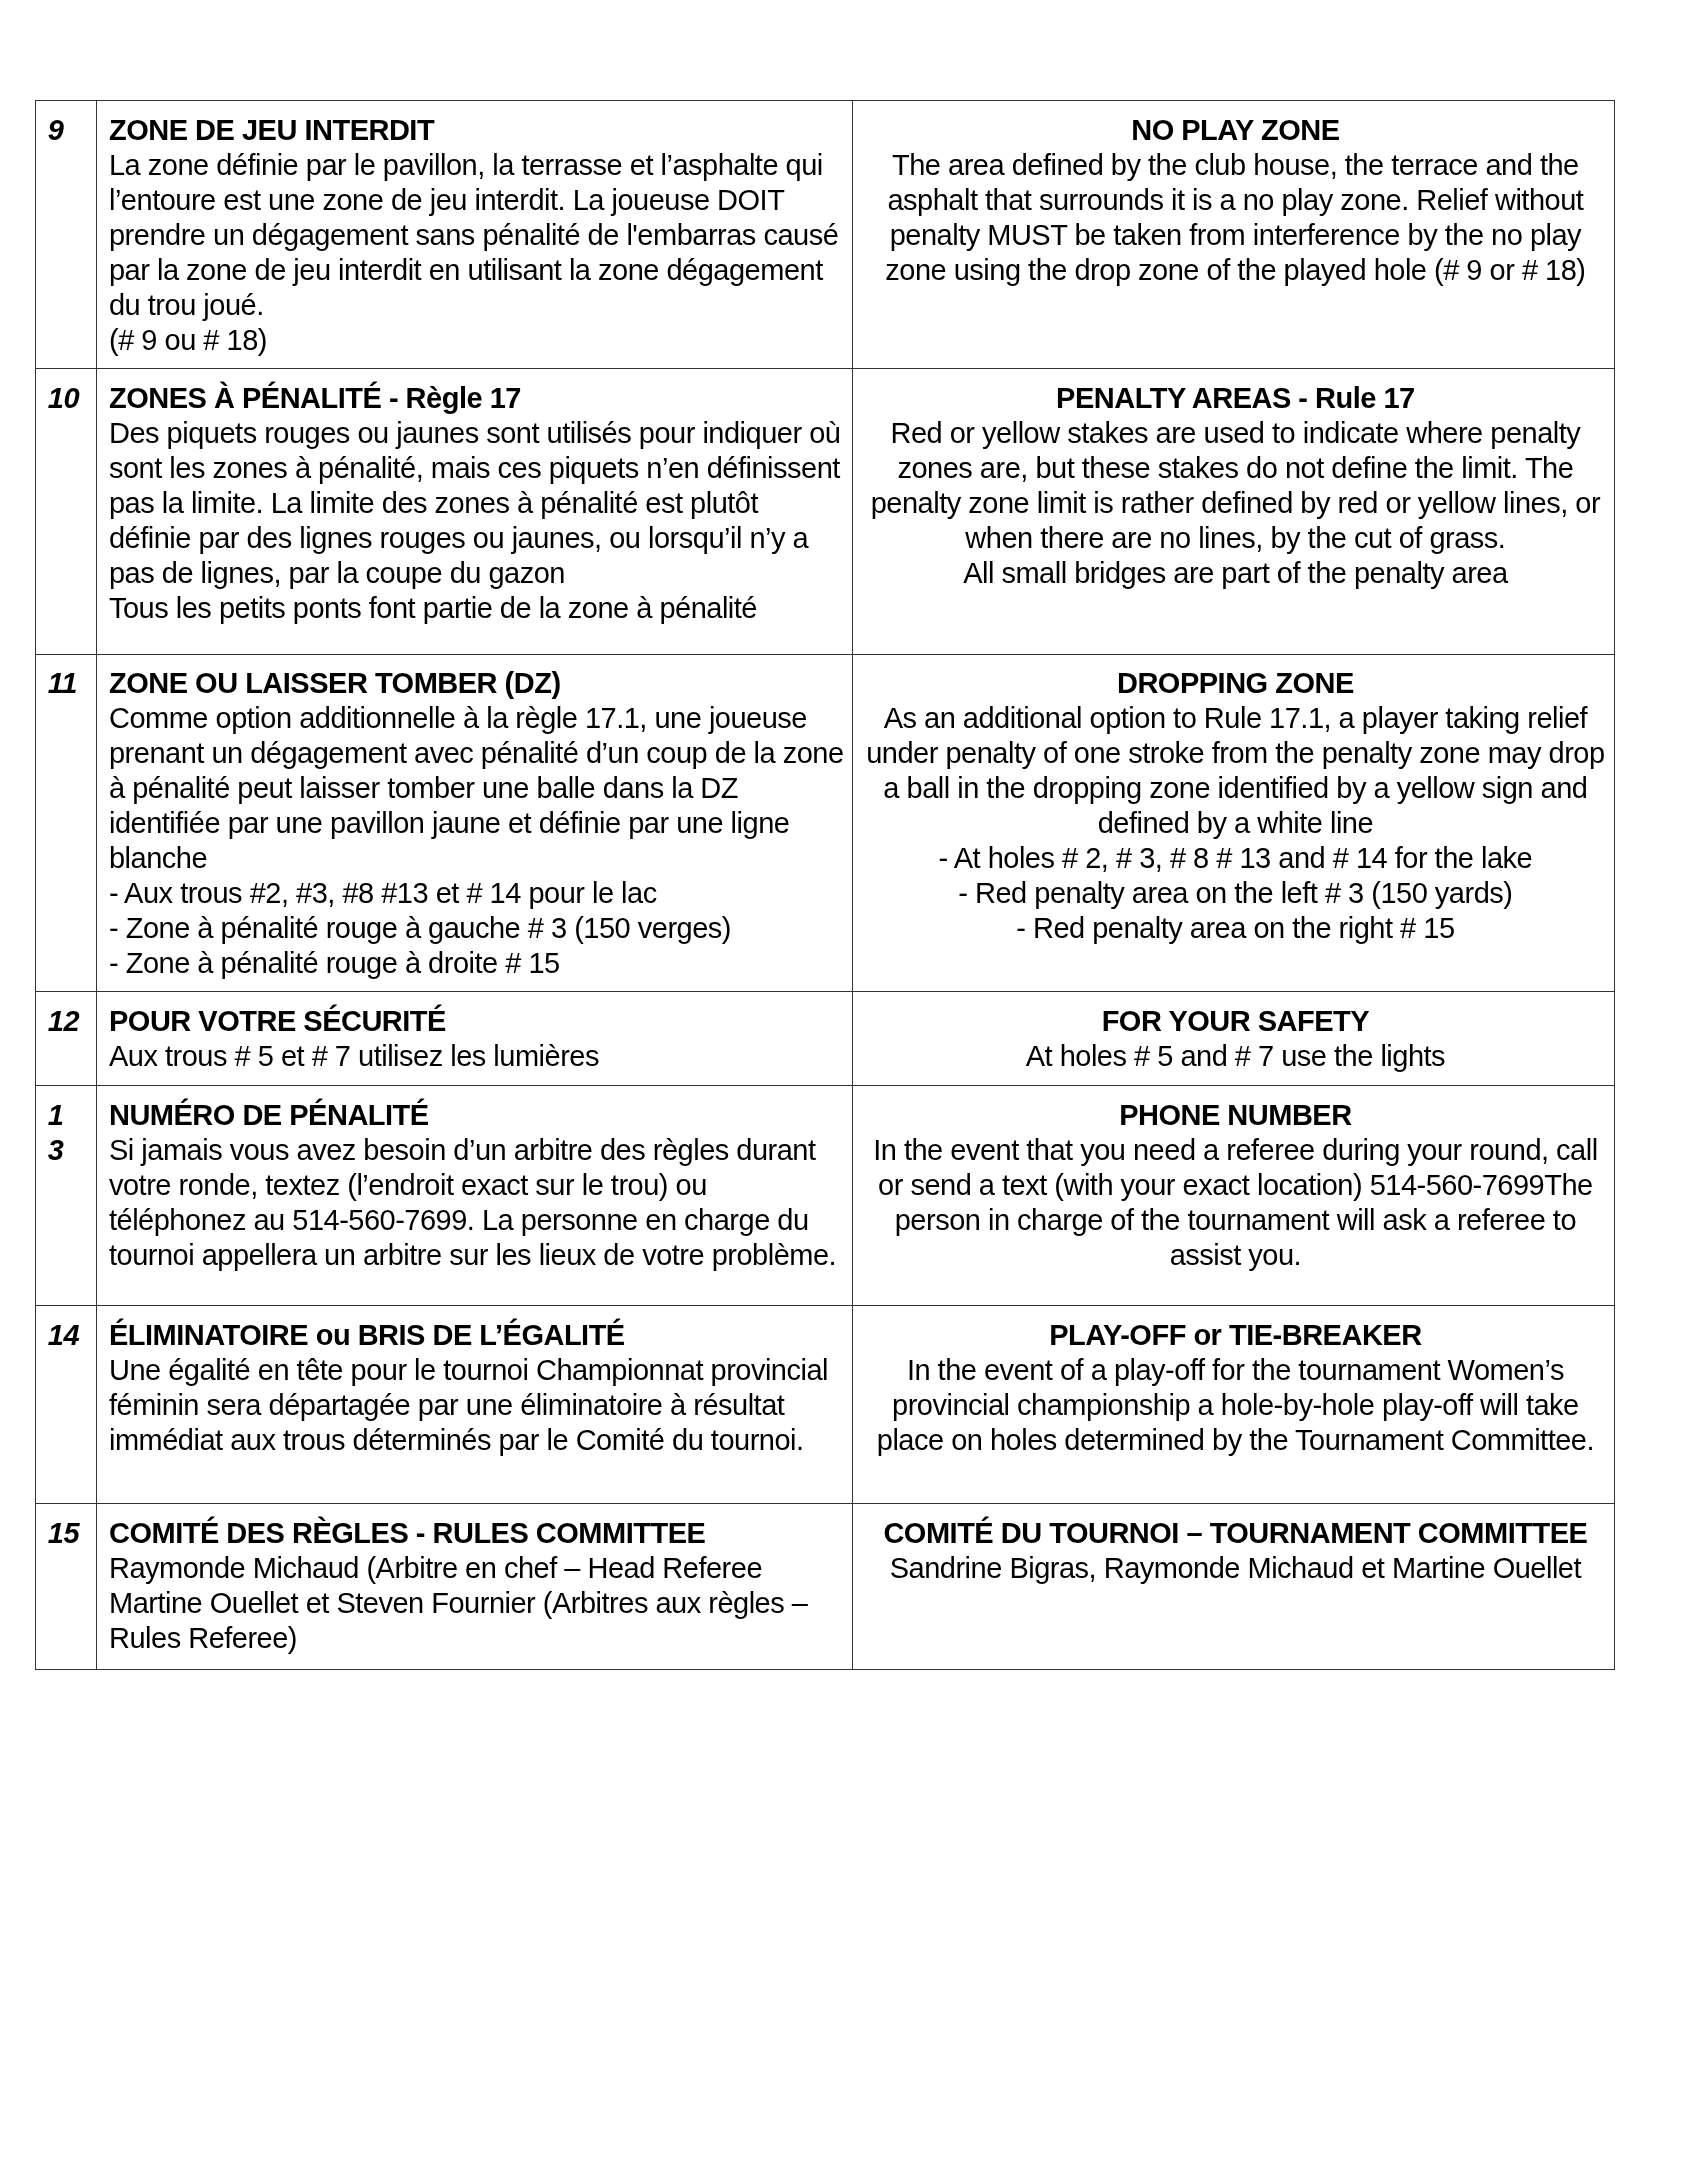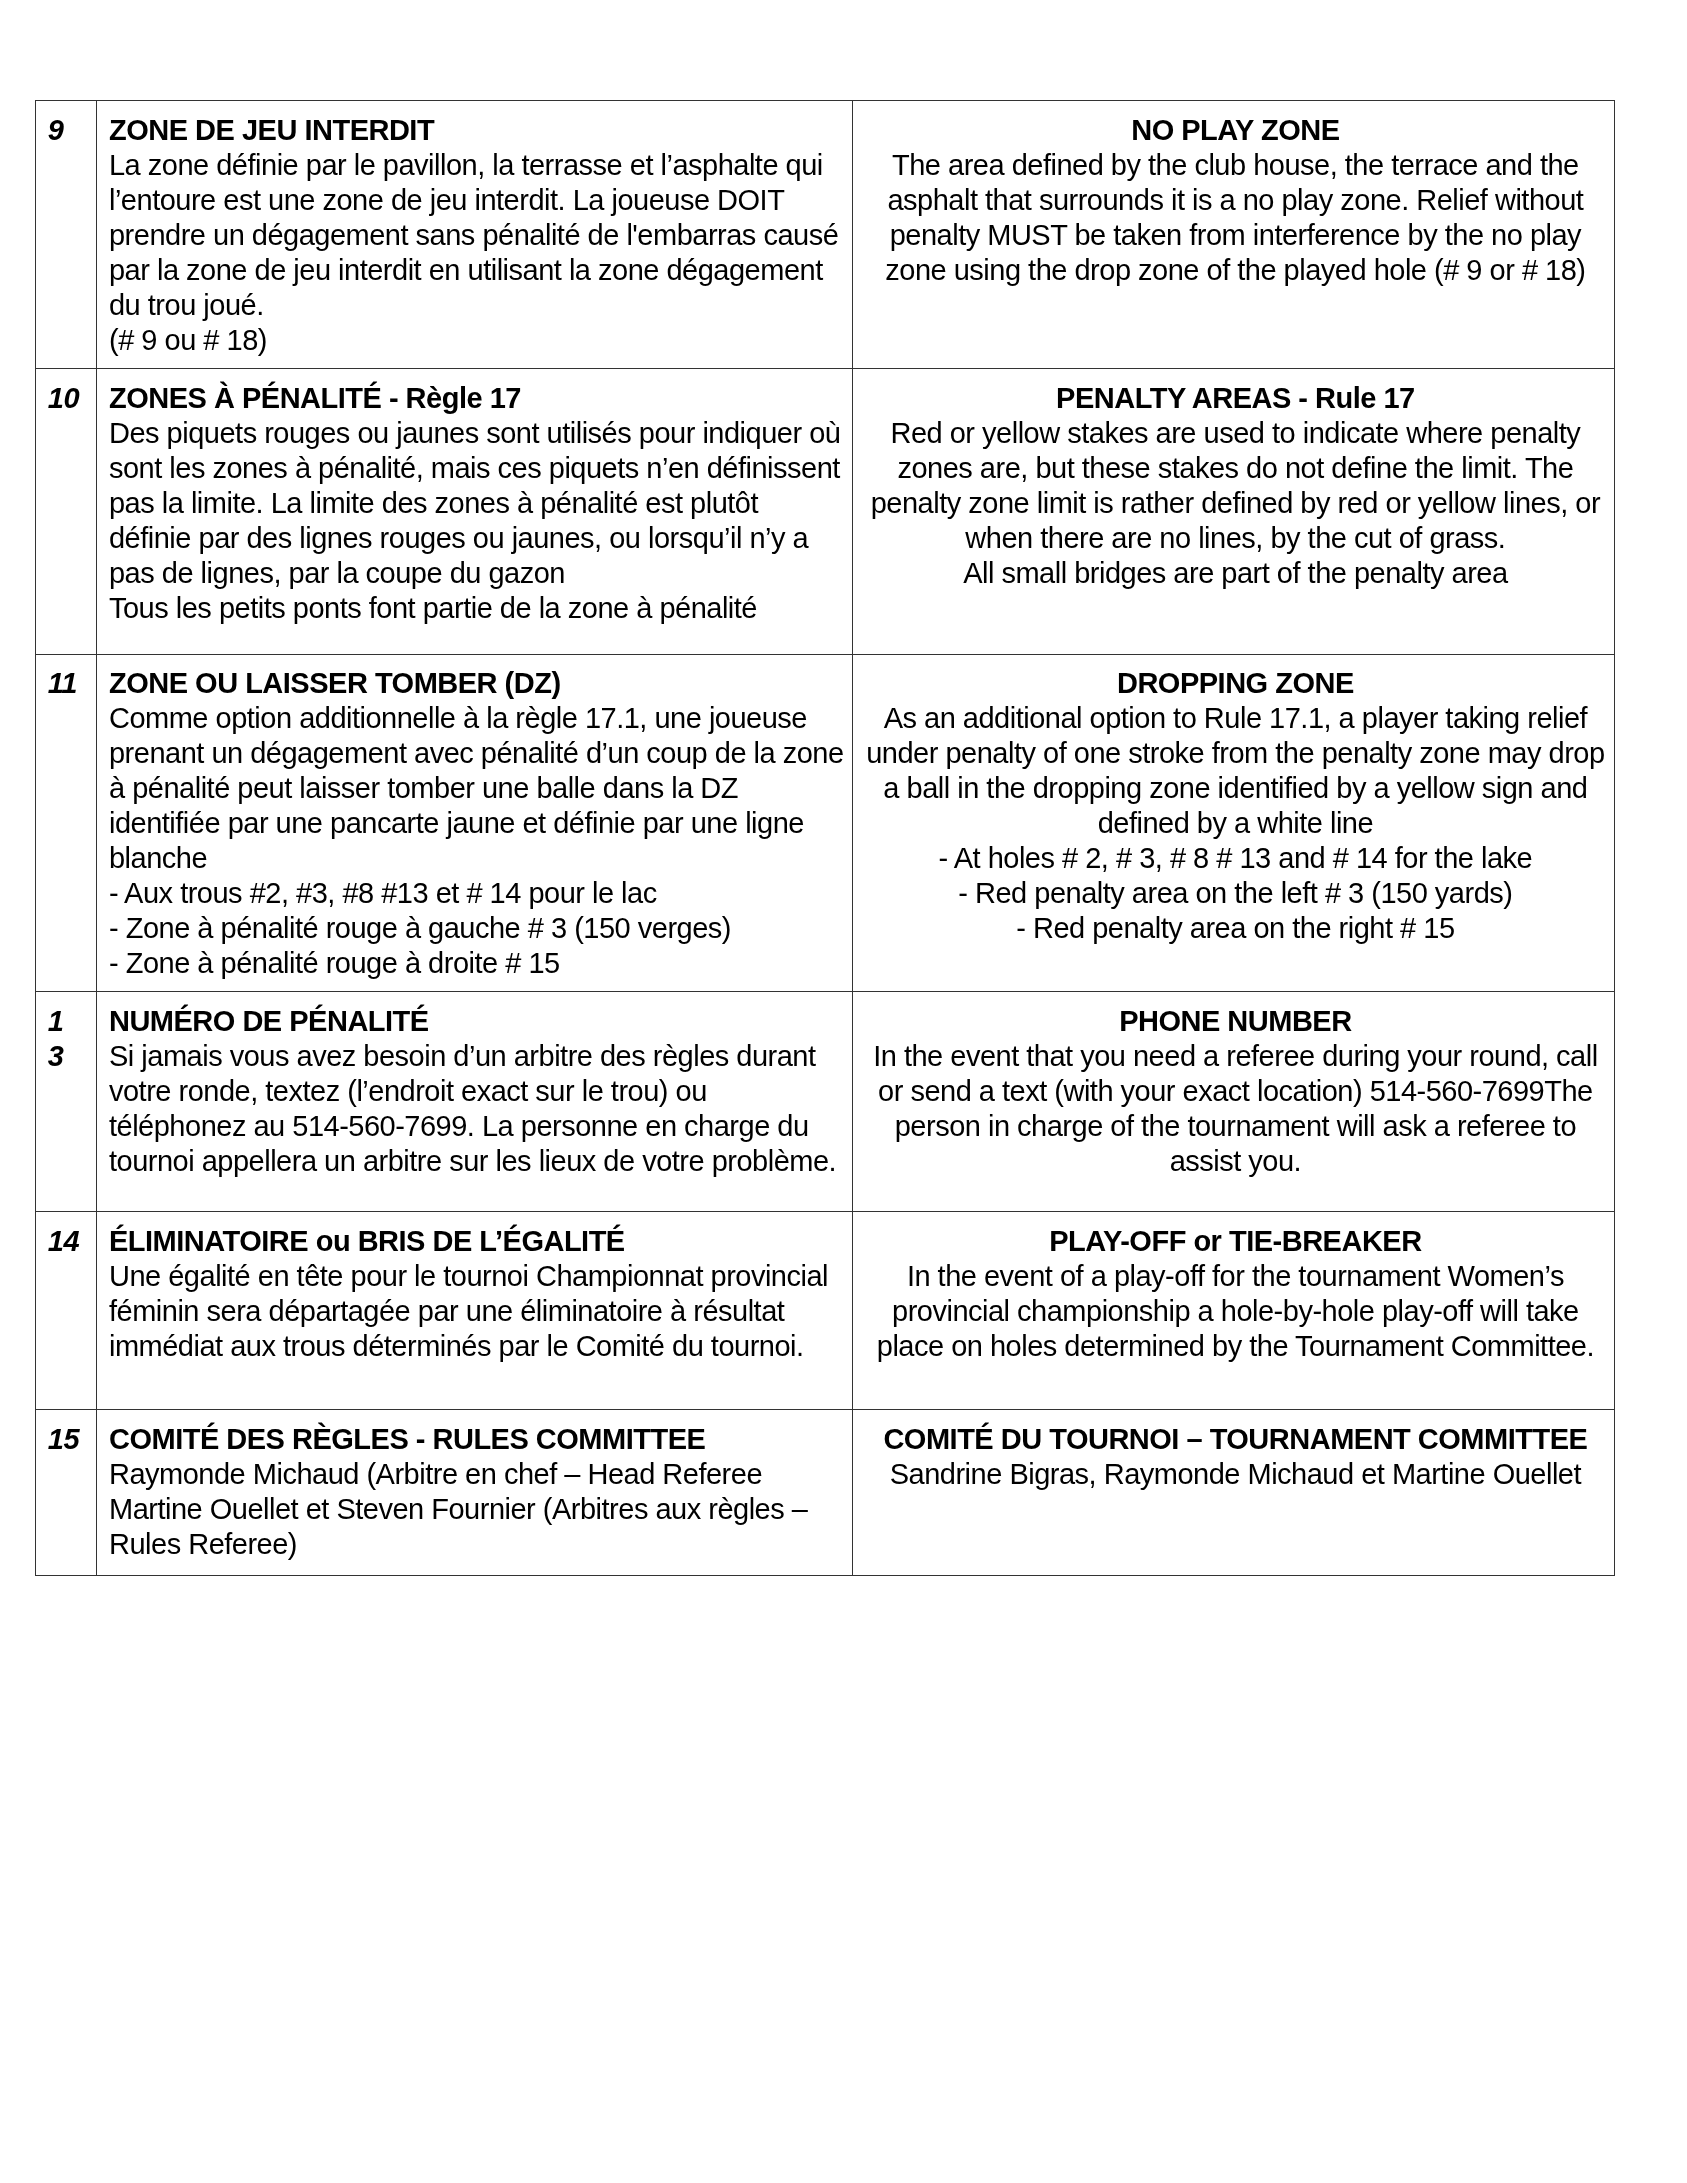--- a/index.html
+++ b/index.html
@@ -63,34 +63,45 @@
         <span class="title">PENALTY AREAS - Rule 17</span>
         <span class="line">Red or yellow stakes are used to indicate where penalty zones are, but these stakes do not define the limit. The penalty zone limit is rather defined by red or yellow lines, or when there are no lines, by the cut of grass.</span>
         <span class="line">All small bridges are part of the penalty area</span>
       </td>
     </tr>
 
     <tr class="r11">
       <td class="num">11</td>
       <td class="fr">
         <span class="title">ZONE OU LAISSER TOMBER (DZ)</span>
-        <span class="line">Comme option additionnelle à la règle 17.1, une joueuse prenant un dégagement avec pénalité d’un coup de la zone à pénalité peut laisser tomber une balle dans la DZ identifiée par une pancarte jaune et définie par une ligne blanche</span>
+        <span class="line">Comme option additionnelle à la règle 17.1, une joueuse prenant un dégagement avec pénalité d’un coup de la zone à pénalité peut laisser tomber une balle dans la DZ identifiée par une pavillon jaune et définie par une ligne blanche</span>
         <span class="line">- Aux trous #2, #3, #8 #13 et  # 14  pour le lac</span>
         <span class="line">- Zone à pénalité rouge à gauche # 3 (150 verges)</span>
         <span class="line">- Zone à pénalité rouge à droite # 15</span>
       </td>
       <td class="en">
         <span class="title">DROPPING ZONE</span>
         <span class="line">As an additional option to Rule 17.1, a player taking relief under penalty of one stroke from the penalty zone may drop a ball in the dropping zone identified by a yellow sign and defined by a white line</span>
         <span class="line">- At holes # 2, # 3, # 8 # 13 and # 14 for the lake</span>
         <span class="line">- Red penalty area on the left # 3 (150 yards)</span>
         <span class="line">- Red penalty area on the right # 15</span>
       </td>
     </tr>
 
+    <tr class="r12">
+      <td class="num">12</td>
+      <td class="fr">
+        <span class="title">POUR VOTRE SÉCURITÉ</span>
+        <span class="line">Aux trous # 5 et # 7  utilisez les lumières</span>
+      </td>
+      <td class="en">
+        <span class="title">FOR YOUR SAFETY</span>
+        <span class="line">At holes # 5 and # 7 use the lights</span>
+      </td>
+    </tr>
 
     <tr class="r13">
       <td class="num">
         <span class="line">1</span>
         <span class="line">3</span>
       </td>
       <td class="fr">
         <span class="title">NUMÉRO DE PÉNALITÉ</span>
         <span>Si jamais vous avez besoin d’un arbitre des règles durant votre ronde, textez (l’endroit exact sur le trou) ou téléphonez au </span><b>514-560-7699.</b><span>  La personne en charge du tournoi appellera un arbitre sur les lieux de votre problème.</span>
       </td>

